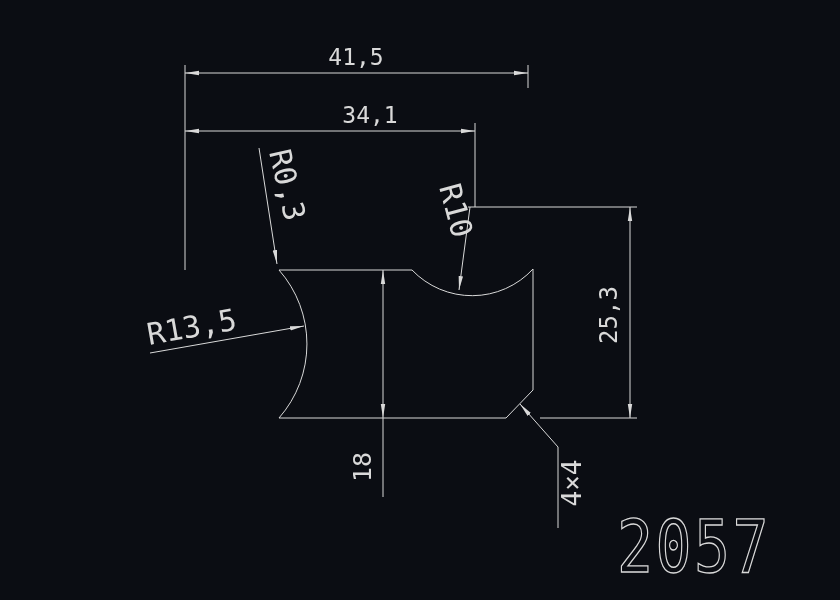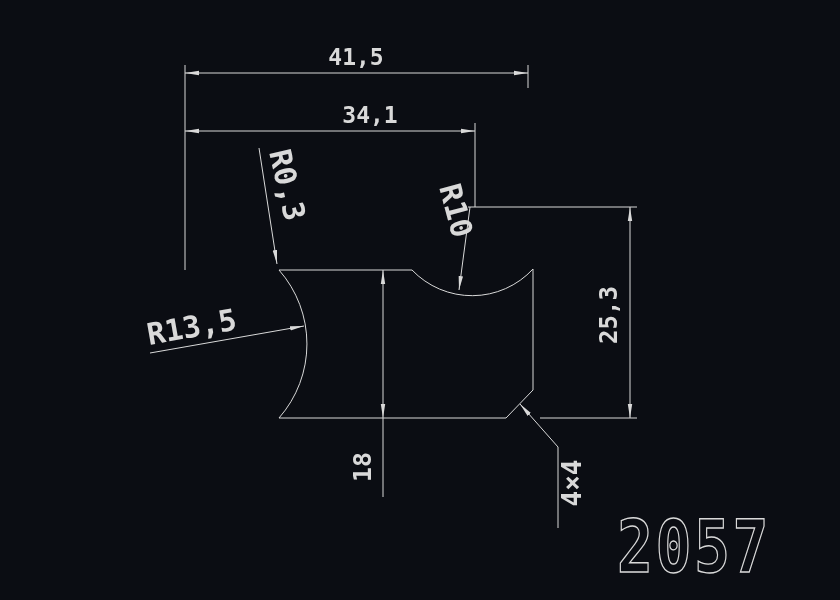--- a/index.html
+++ b/index.html
@@ -5,21 +5,20 @@
   :root{
     --bg:#0b0d13;
     --stroke:#d9d9d9;
   }
   html,body{margin:0;padding:0;background:var(--bg);}
   .stage{
     position:relative;
     width:840px;height:600px;
     background:var(--bg);
     overflow:hidden;
-    font-weight:bold;
   }
   svg{display:block;}
   svg text{
     font-family:"DejaVu Sans Mono","Liberation Mono",monospace;
   }
   .ln{stroke:var(--stroke);stroke-width:1;fill:none;}
   .txt{fill:var(--stroke);stroke:none;}
   .otxt{fill:none;stroke:var(--stroke);stroke-width:1.4;}
   marker path{fill:var(--stroke);stroke:none;}
 </style>

